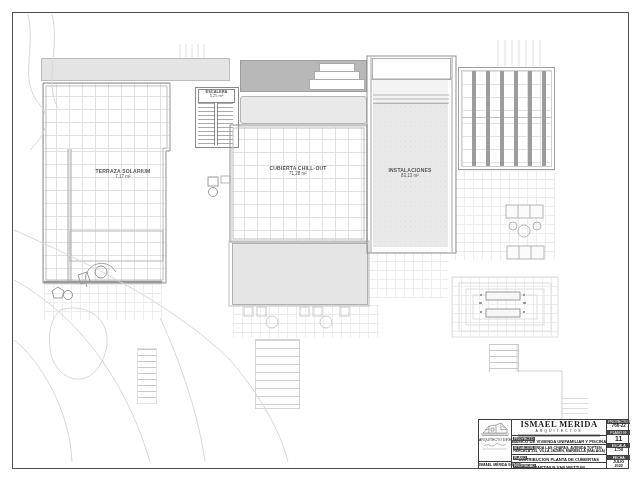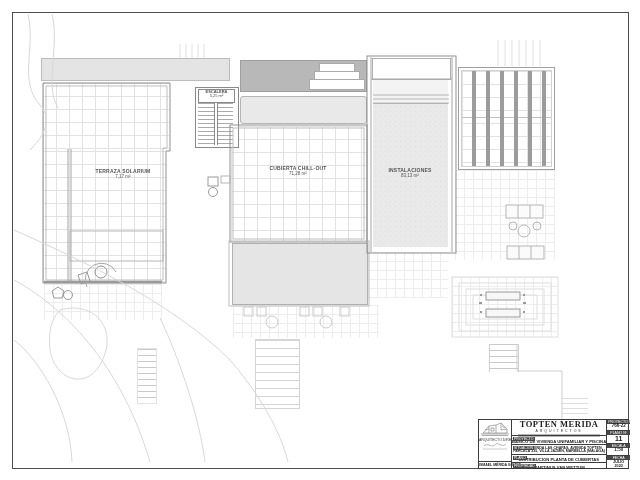--- a/index.html
+++ b/index.html
@@ -219,21 +219,21 @@
       <svg width="28" height="9" viewBox="0 0 28 9" style="display:block;margin:0 auto;">
         <path d="M3,4 C7,0 11,7 15,2 C17,0 21,6 25,2" stroke="#888" fill="none" stroke-width=".6"></path>
         <path d="M2,7 H26" stroke="#999" stroke-width=".5"></path>
       </svg>
       <div style="position:absolute;bottom:1px;left:0;right:0;border-top:1px solid #3c3c3c;padding-top:1px;
                   font-size:3.5px;font-weight:bold;text-align:center;color:#222;white-space:nowrap;">ISMAEL MÉRIDA GÓMEZ</div>
     </div>
 
     <div id="tb-col2">
       <div style="height:15px;border-bottom:1px solid #3c3c3c;">
-        <div class="firm">TOPTEN MERIDA</div>
+        <div class="firm">ISMAEL MERIDA</div>
         <div class="firm-sub">ARQUITECTOS</div>
         <div class="addr-bar"></div>
         <div class="addr-bar"></div>
       </div>
       <div class="tb-row" style="height:8px;border-top:none;">
         <span class="tb-chip">PROYECTO</span>
         <div class="tb-val" style="margin-top:3.5px;">BASICO DE VIVIENDA UNIFAMILIAR Y PISCINA</div>
       </div>
       <div class="tb-row" style="height:10px;">
         <span class="tb-chip">SITUACIÓN</span>

